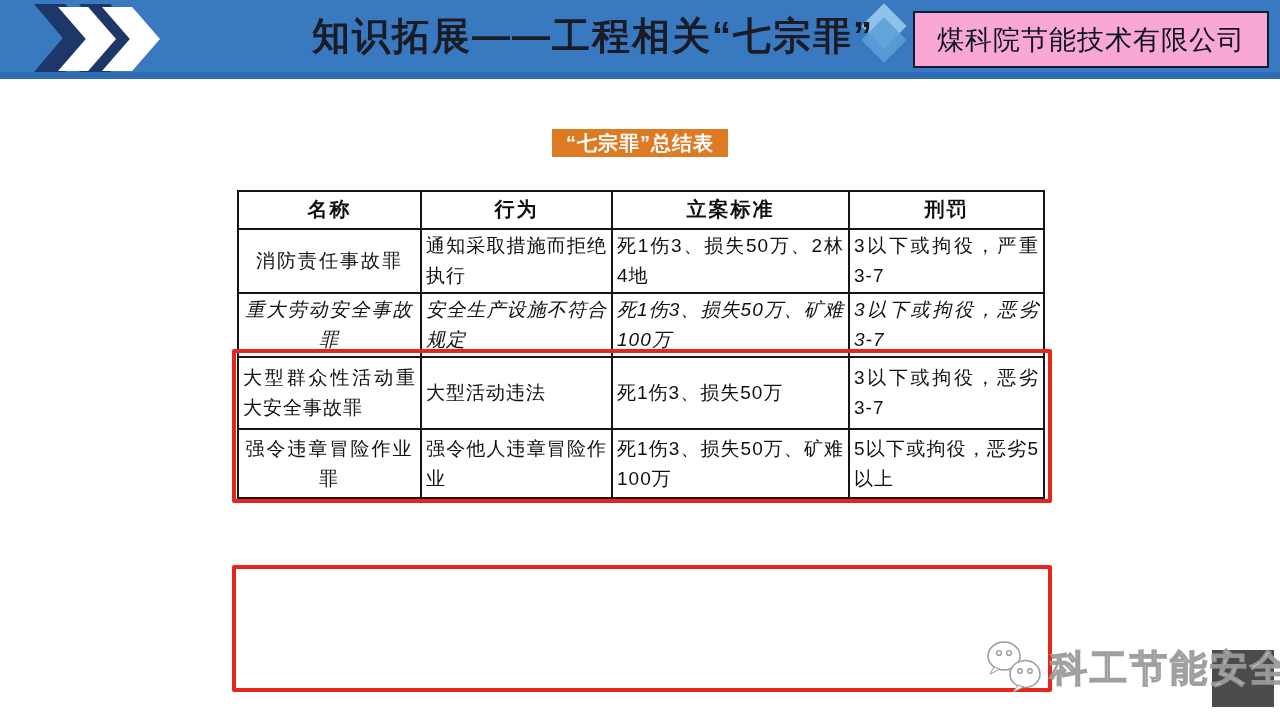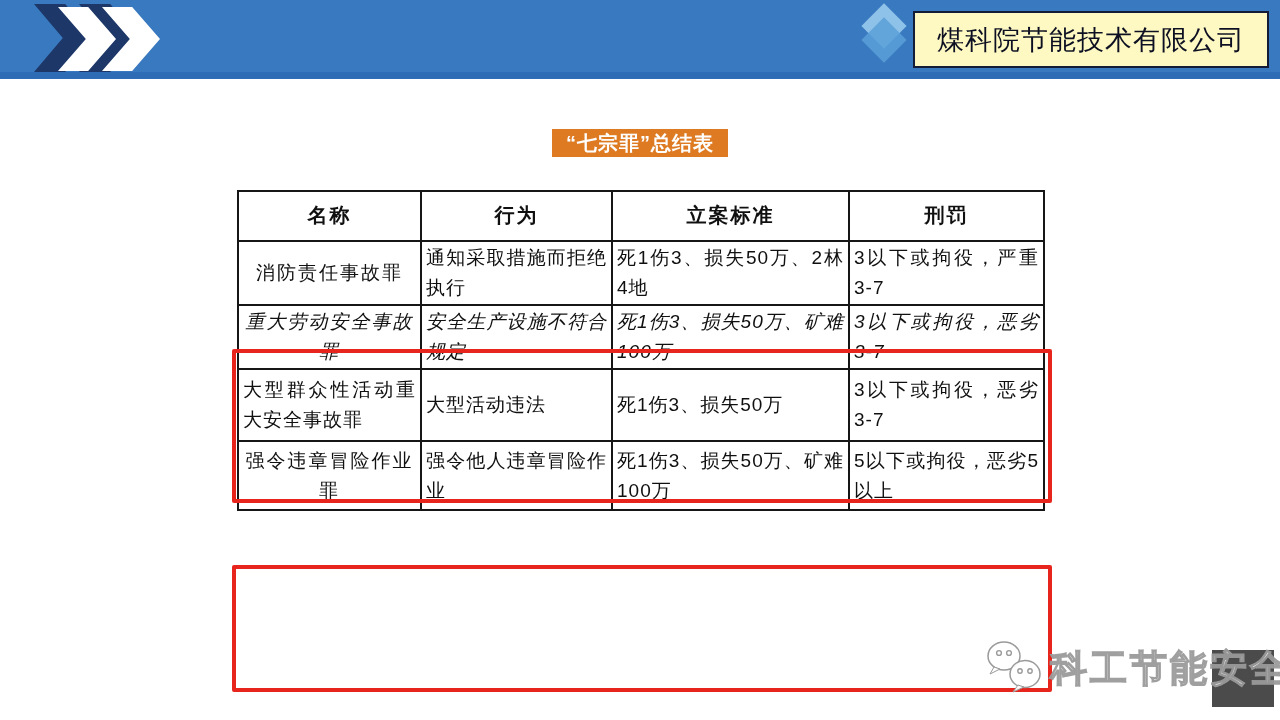--- a/index.html
+++ b/index.html
@@ -9,31 +9,31 @@
   .header{position:absolute;top:0;left:0;width:1280px;height:72px;background:#3879c0;border-bottom:7px solid #2e6db6;}
   .chev{position:absolute;clip-path:polygon(0% 0%,52% 0%,100% 50%,52% 100%,0% 100%,48% 50%);}
   .chev.navy{background:#1c3768;width:60px;height:68px;top:4px;z-index:1;}
   .chev.white{background:#ffffff;width:58px;height:64px;top:7px;z-index:2;}
   .chev.n1{left:34px;} .chev.n2{left:79px;}
   .chev.w1{left:58px;} .chev.w2{left:102px;}
   .logo-diamond{position:absolute;left:860px;top:8px;width:50px;height:50px;z-index:1;}
   .logo-diamond .d1{position:absolute;left:8px;top:2px;width:32px;height:32px;background:#8ec2e8;transform:rotate(45deg);}
   .logo-diamond .d2{position:absolute;left:8px;top:16px;width:32px;height:32px;background:#5ba0d8;transform:rotate(45deg);opacity:.85;}
   .slide-title{position:absolute;left:312px;top:14px;margin:0;font-size:38px;line-height:44px;font-weight:bold;color:#1b1b26;letter-spacing:2px;white-space:nowrap;z-index:3;}
-  .company-box{position:absolute;left:913px;top:11px;width:352px;height:53px;background:#fef9c3;border:2px solid #131c36;z-index:4;display:flex;align-items:center;justify-content:center;}
+  .company-box{position:absolute;left:913px;top:11px;width:352px;height:53px;background:#f9a8d4;border:2px solid #131c36;z-index:4;display:flex;align-items:center;justify-content:center;}
   .company-box span{font-size:27px;color:#0d1022;letter-spacing:1px;white-space:nowrap;}
 
   
   .caption{position:absolute;top:129px;left:50%;transform:translateX(-50%);background:#dd7a22;color:#ffffff;font-weight:bold;font-size:20px;line-height:26px;padding:1px 14px;letter-spacing:1px;white-space:nowrap;}
 
   
   table.crime-table{position:absolute;left:237px;top:190px;width:806px;border-collapse:collapse;table-layout:fixed;z-index:10;}
   .crime-table th,.crime-table td{border:2px solid #161616;color:#101010;font-size:19px;line-height:1.58;vertical-align:middle;padding:1px 4px;overflow:hidden;}
   .crime-table th{font-weight:bold;font-size:20px;text-align:center;letter-spacing:2px;}
-  .crime-table thead tr{height:50px;}
+  .crime-table thead tr{height:38px;}
   .crime-table tbody tr:nth-child(1){height:55px;}
   .crime-table tbody tr:nth-child(2){height:59px;font-style:italic;}
   .crime-table tbody tr:nth-child(3){height:72px;}
   .crime-table tbody tr:nth-child(4){height:69px;}
   .crime-table tbody tr:nth-child(5){height:83px;}
   .crime-table tbody tr:nth-child(6){height:54px;}
   .crime-table tbody tr:nth-child(7){height:58px;font-family:Liberation Mono, monospace;}
   .td-name{text-align:center;letter-spacing:2px;}
   .td-name.align-left{text-align:justify;text-justify:inter-character;letter-spacing:1px;}
   .td-left{text-align:justify;text-justify:inter-character;letter-spacing:1px;}
@@ -57,20 +57,21 @@
     <div>
       <div class="chev navy n1"></div>
       <div class="chev navy n2"></div>
       <div class="chev white w1"></div>
       <div class="chev white w2"></div>
     </div>
     <div class="logo-diamond">
       <div class="d1"></div>
       <div class="d2"></div>
     </div>
+    <h1 class="slide-title">知识拓展——工程相关“七宗罪”</h1>
     <div class="company-box">
       <span>煤科院节能技术有限公司</span>
     </div>
   </div>
 
   <div class="caption">“七宗罪”总结表</div>
 
   <table class="crime-table">
     <colgroup>
       <col style="width:183px">

